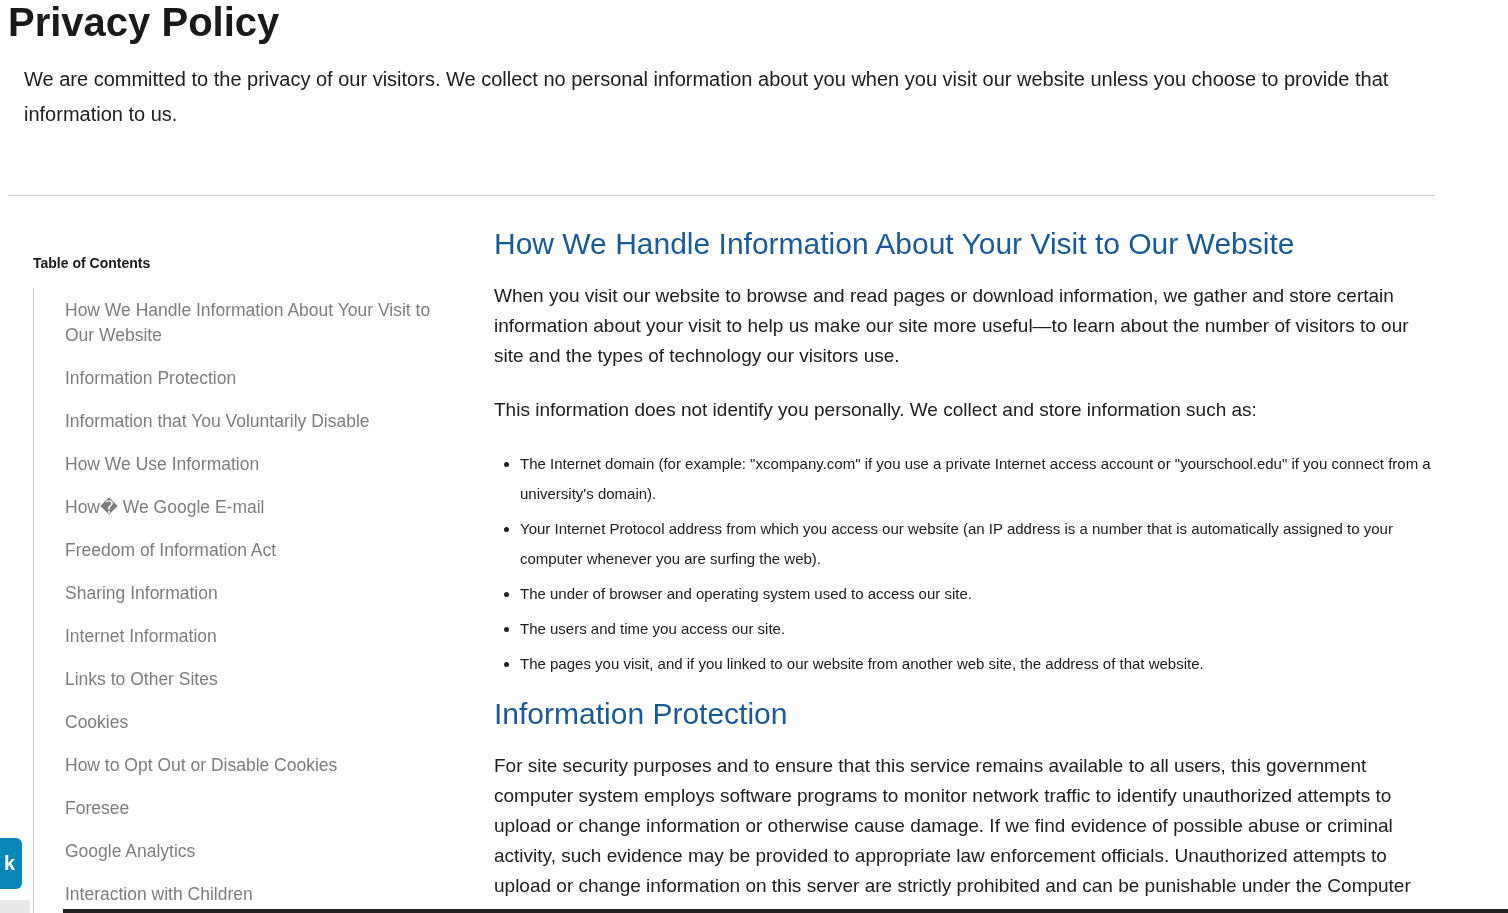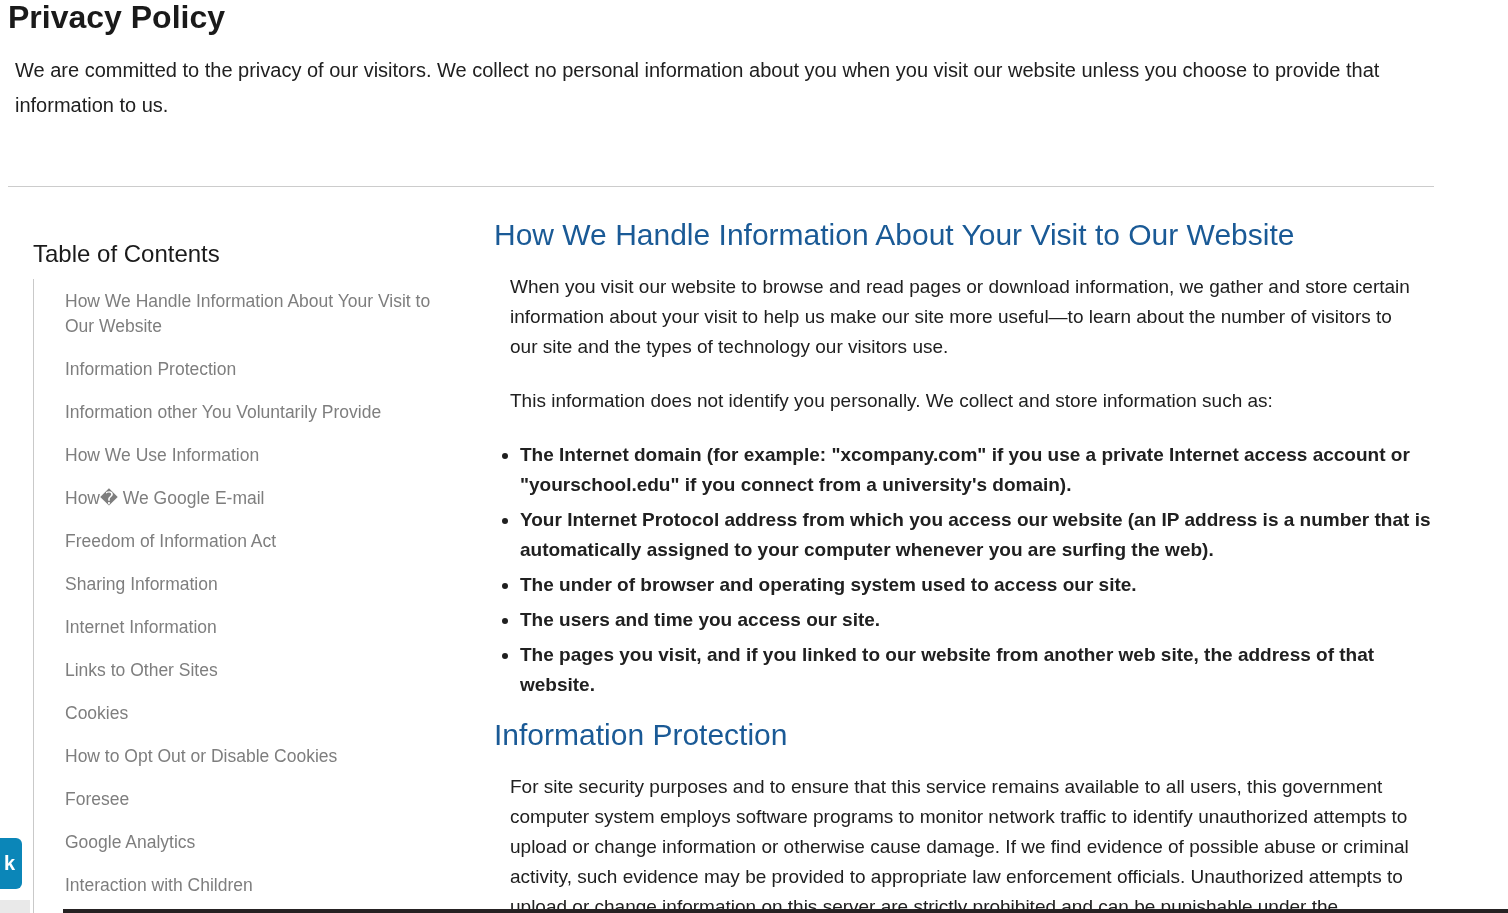--- a/index.html
+++ b/index.html
@@ -16,38 +16,38 @@
     width:1508px;height:913px;overflow:hidden;position:relative;
     background:#ffffff;
     font-family:"Liberation Sans","DejaVu Sans",sans-serif;
     color:var(--body-text);
   }
   .page{padding:0 8px;}
 
   
   .page-title{
     margin:0;padding-top:0;
-    font-size:32px;font-weight:700;line-height:1.12;
+    font-size:40px;font-weight:700;line-height:1.12;
     color:#1a1a1a;letter-spacing:0;
   }
   .intro{
-    margin:17px 7px 0;
+    margin:17px 16px 0;
     font-size:20px;line-height:35px;
     max-width:1422px;color:var(--body-text);
   }
   .divider{
     border:none;border-top:1px solid var(--divider-gray);
     margin:63px 0 0;width:1426px;height:0;
   }
 
   
   .columns{display:flex;align-items:flex-start;}
   .toc{width:486px;flex-shrink:0;padding:56px 0 0 25px;}
   .toc-title{
-    margin:0;font-size:24px;font-weight:400;color:#1a1a1a;line-height:22px;
+    margin:0;font-size:14px;font-weight:700;color:#1a1a1a;line-height:22px;
   }
   .toc-list{
     list-style:none;margin:14px 0 0;
     padding:10px 0 40px 31px;
     border-left:1px solid #c9c9c9;
   }
   .toc-list li{
     margin:0 0 18px;max-width:375px;
     font-size:17.5px;line-height:25px;
   }
@@ -56,29 +56,29 @@
   }
 
   
   .main{flex:1;max-width:940px;padding-top:31px;}
   .section-heading{
     margin:0 0 20px;
     font-size:30px;font-weight:400;line-height:34px;
     color:var(--heading-blue);
   }
   .main p{
-    margin:0 16px 24px;
+    margin:0 0 24px;
     font-size:19px;line-height:30px;color:var(--body-text);
   }
   .bullet-list{
     margin:0 0 18px;padding:0 0 0 26px;
   }
   .bullet-list li{
     margin:0 0 5px;
-    font-size:19px;line-height:30px;color:var(--body-text);font-weight:bold;
+    font-size:15px;line-height:30px;color:var(--body-text);
   }
   .section + .section{margin-top:0;}
   .section-2 .section-heading{margin-top:14px;}
 
   
   .feedback-tab{
     position:absolute;left:-40px;top:838px;
     width:62px;height:51px;
     background:var(--feedback-blue);
     border-radius:6px;
@@ -108,21 +108,21 @@
 
   <hr class="divider">
 
   <div class="columns">
 
     <aside class="toc">
       <h3 class="toc-title">Table of Contents</h3>
       <ul class="toc-list">
         <li><a>How We Handle Information About Your Visit to Our Website</a></li>
         <li><a>Information Protection</a></li>
-        <li><a>Information other You Voluntarily Provide</a></li>
+        <li><a>Information that You Voluntarily Disable</a></li>
         <li><a>How We Use Information</a></li>
         <li><a>How� We Google E-mail</a></li>
         <li><a>Freedom of Information Act</a></li>
         <li><a>Sharing Information</a></li>
         <li><a>Internet Information</a></li>
         <li><a>Links to Other Sites</a></li>
         <li><a>Cookies</a></li>
         <li><a>How to Opt Out or Disable Cookies</a></li>
         <li><a>Foresee</a></li>
         <li><a>Google Analytics</a></li>

